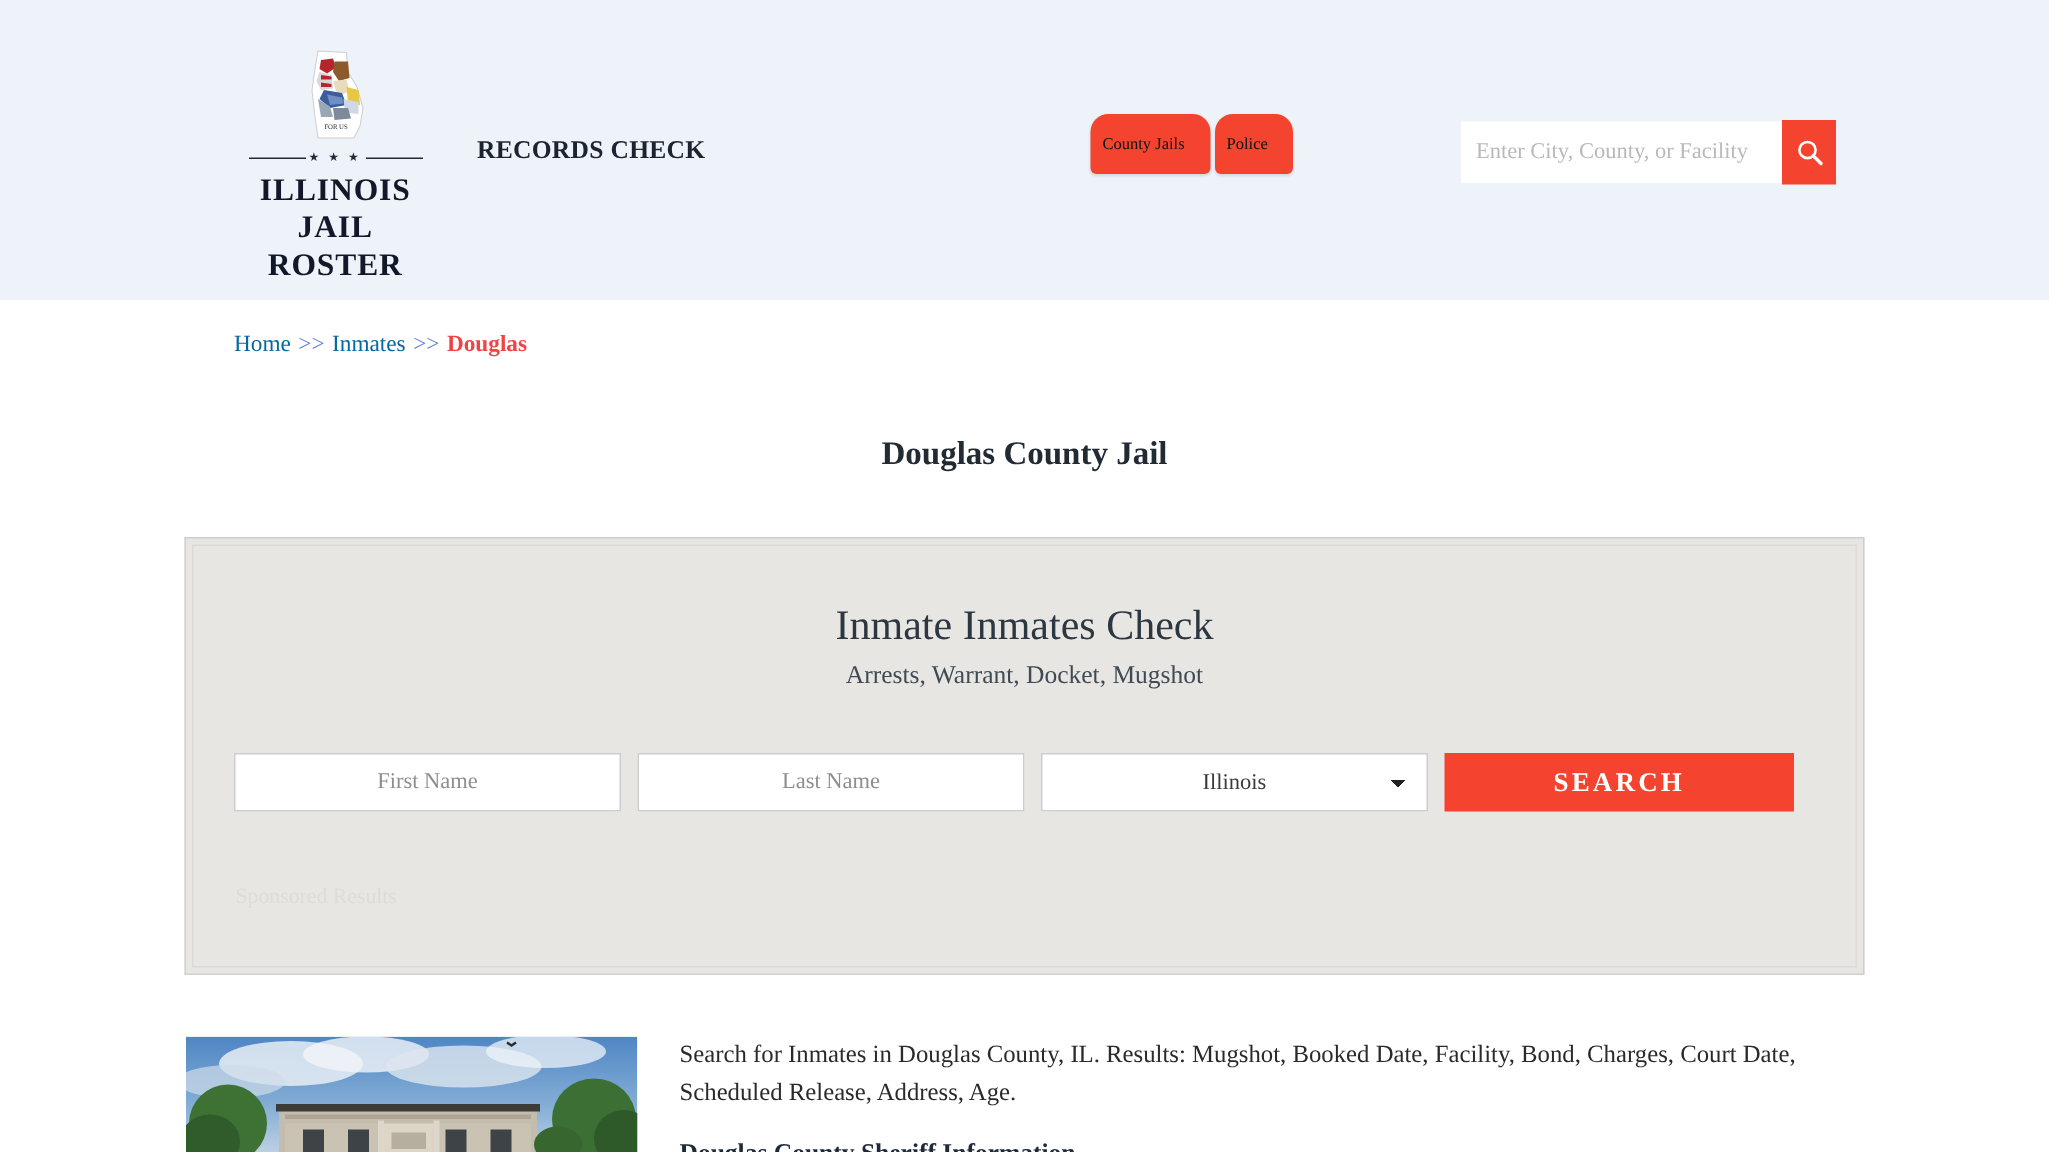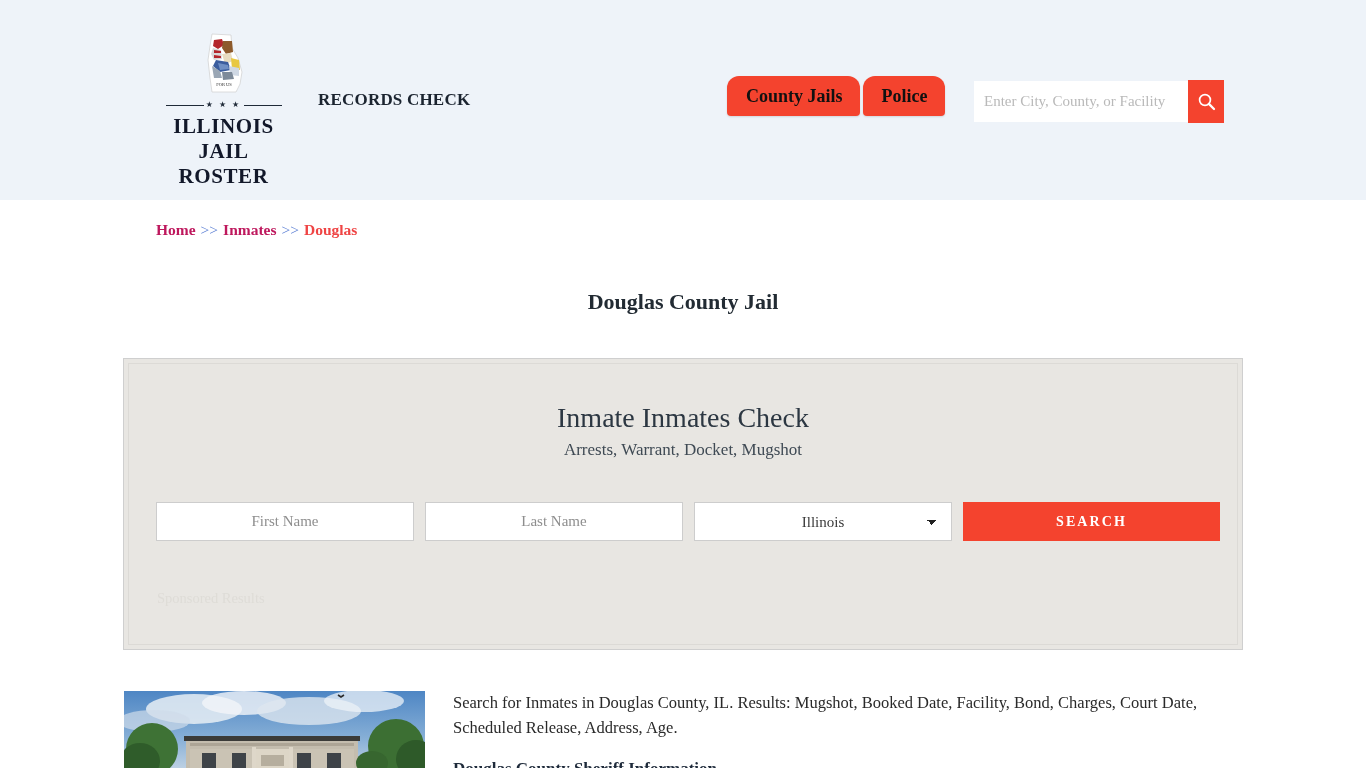--- a/index.html
+++ b/index.html
@@ -91,28 +91,27 @@
     top: 76px;
     height: 40px;
     display: flex;
     align-items: flex-end;
   }
   .navtab {
     position: relative;
     background: #f4432e;
     color: #111111;
     font-family: "Liberation Serif", serif;
-    font-size: 18px;
+    font-size: 11px;
     line-height: 40px;
     height: 40px;
-    padding: 0 17px 0 19px;
+    padding: 0 17px 0 8px;
     border-radius: 12px 12px 4px 4px;
     cursor: pointer;
     box-shadow: 0 1px 2px rgba(0,0,0,0.12);
-    font-weight: bold;
   }
   .navtab + .navtab { margin-left: 3px; }
 
   .searchbox {
     position: absolute;
     left: 851px;
     top: 81px;
     width: 250px;
     height: 41px;
     display: flex;
@@ -143,21 +142,21 @@
 
   
   .crumbs {
     position: absolute;
     left: 156px;
     top: 221px;
     font-family: "Liberation Serif", serif;
     font-size: 15.5px;
     color: #3a3a3a;
   }
-  .crumbs a { color: #be185d; text-decoration: none; font-weight: bold; }
+  .crumbs a { color: #0369a1; text-decoration: none; }
   .crumbs .sep { color: #5b7fd4; margin: 0 5px; }
   .crumbs .current { color: #ef4444; font-weight: bold; }
 
   
   .page-title {
     position: absolute;
     left: 0; right: 0;
     top: 274px;
     text-align: center;
     font-family: "Liberation Serif", serif;
@@ -229,28 +228,28 @@
       linear-gradient(45deg, transparent 50%, #222 50%),
       linear-gradient(135deg, #222 50%, transparent 50%);
     background-position:
       calc(100% - 19px) 17px,
       calc(100% - 14px) 17px;
     background-size: 5px 5px, 5px 5px;
     background-repeat: no-repeat;
     cursor: pointer;
   }
   .search-submit {
-    width: 257px;
+    width: 233px;
     height: 39px;
     background: #f4432e;
     border: none;
     color: #ffffff;
     font-family: "Liberation Serif", serif;
     font-weight: bold;
-    font-size: 14px;
+    font-size: 18px;
     letter-spacing: 2.1px;
     cursor: pointer;
   }
 
   .sponsored {
     position: absolute;
     left: 28px;
     top: 226px;
     font-family: "Liberation Serif", serif;
     font-size: 14.5px;

